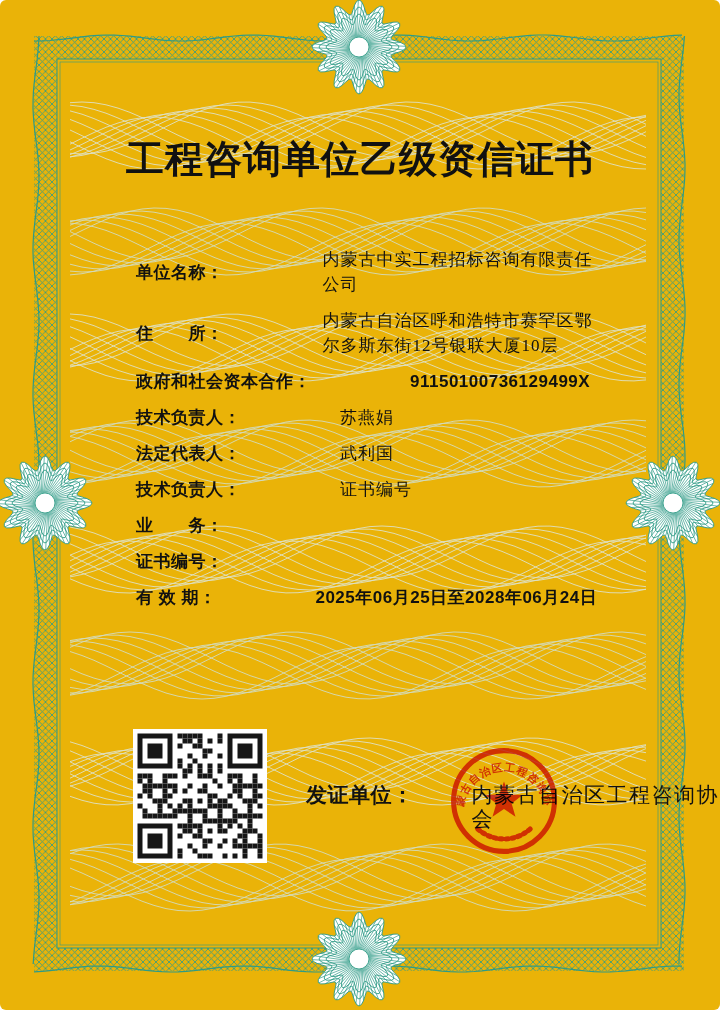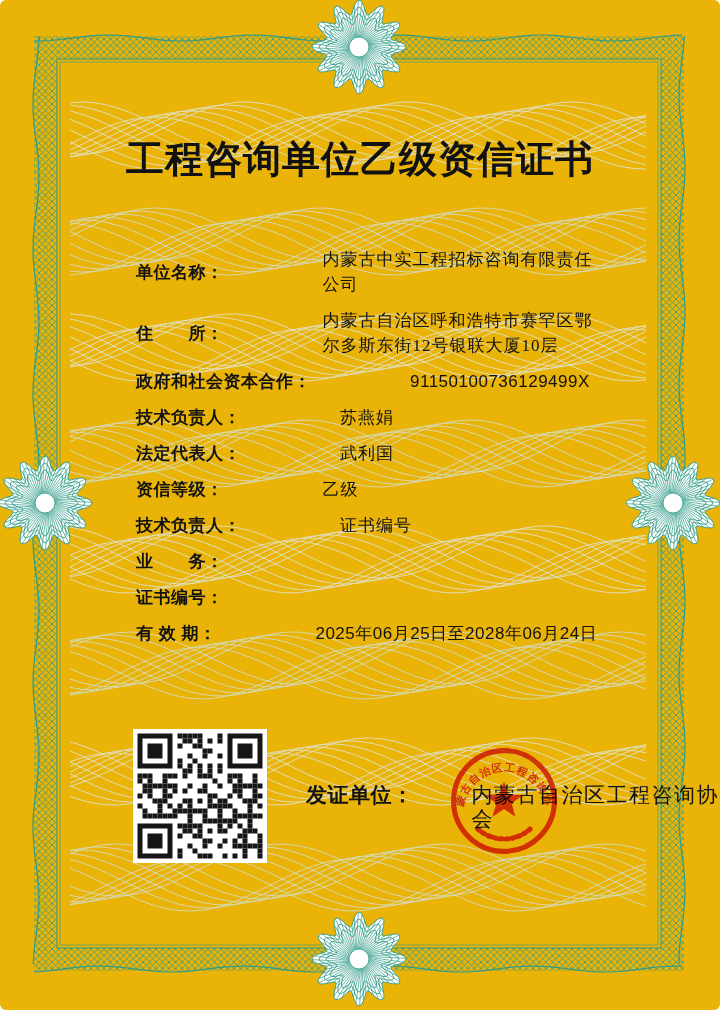--- a/index.html
+++ b/index.html
@@ -5,21 +5,21 @@
   html,body{margin:0;padding:0;background:#fff;}
   .page{position:relative;width:720px;height:1010px;background:#eab308;overflow:hidden;
         font-family:"Liberation Sans",sans-serif;color:#111;border-radius:6px;}
   #deco{position:absolute;left:0;top:0;z-index:0;}
   .title{position:absolute;top:134px;left:0;width:100%;text-align:center;
          font-size:38px;font-weight:bold;letter-spacing:1px;z-index:2;}
   .fields{position:absolute;left:136px;top:247px;width:474px;z-index:2;}
   .row{display:flex;align-items:center;margin-bottom:11px;font-size:17px;line-height:25px;gap:35px;}
   .flabel{font-weight:bold;white-space:nowrap;margin-right:16px;letter-spacing:.5px;}
   .fvalue{font-family:"Liberation Serif",serif;font-weight:500;letter-spacing:1px;margin-left:48px;}
-  .row.num .fvalue{font-family:"Liberation Sans",sans-serif;font-weight:normal;letter-spacing:.5px;}
+  .row.num .fvalue{font-family:"Liberation Sans",sans-serif;font-weight:bold;letter-spacing:.5px;}
   .qr{position:absolute;left:133px;top:729px;z-index:2;}
   .issuer{position:absolute;left:306px;top:783px;z-index:2;display:flex;font-size:21px;line-height:24px;}
   .issuer .flabel{margin-right:10px;}
   .issuer .fvalue{letter-spacing:1.5px;}
   .seal{position:absolute;left:448px;top:745px;width:112px;height:112px;z-index:3;
         opacity:.88;mix-blend-mode:multiply;}
   .seal text{font-family:"Liberation Serif",serif;font-weight:bold;}
 </style>
 </head>
 <body>
@@ -504,24 +504,20 @@
       <span class="flabel">政府和社会资本合作：</span>
       <span class="fvalue">91150100736129499X</span>
     </div>
     <div class="row">
       <span class="flabel">技术负责人：</span>
       <span class="fvalue">苏燕娟</span>
     </div>
     <div class="row">
       <span class="flabel">法定代表人：</span>
       <span class="fvalue">武利国</span>
-    </div>
-    <div class="row">
-      <span class="flabel">资信等级：</span>
-      <span class="fvalue">乙级</span>
     </div>
     <div class="row">
       <span class="flabel">技术负责人：</span>
       <span class="fvalue">证书编号</span>
     </div>
     <div class="row">
       <span class="flabel">业　　务：</span>
     </div>
     <div class="row num">
       <span class="flabel">证书编号：</span>

